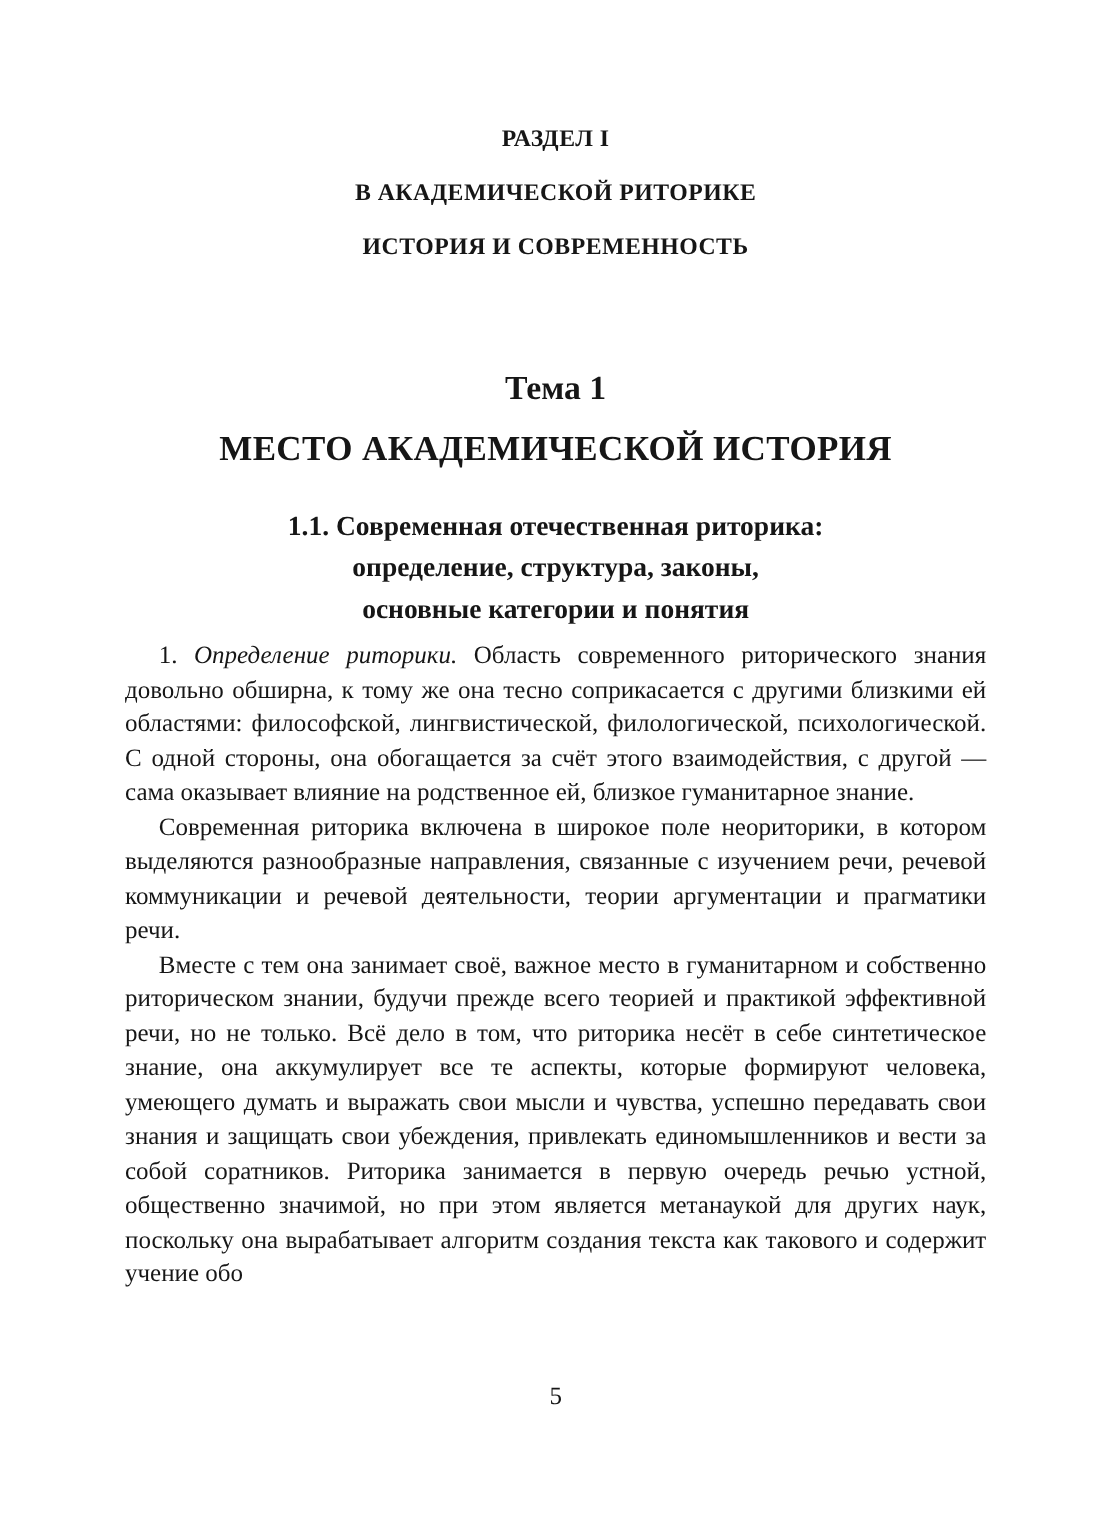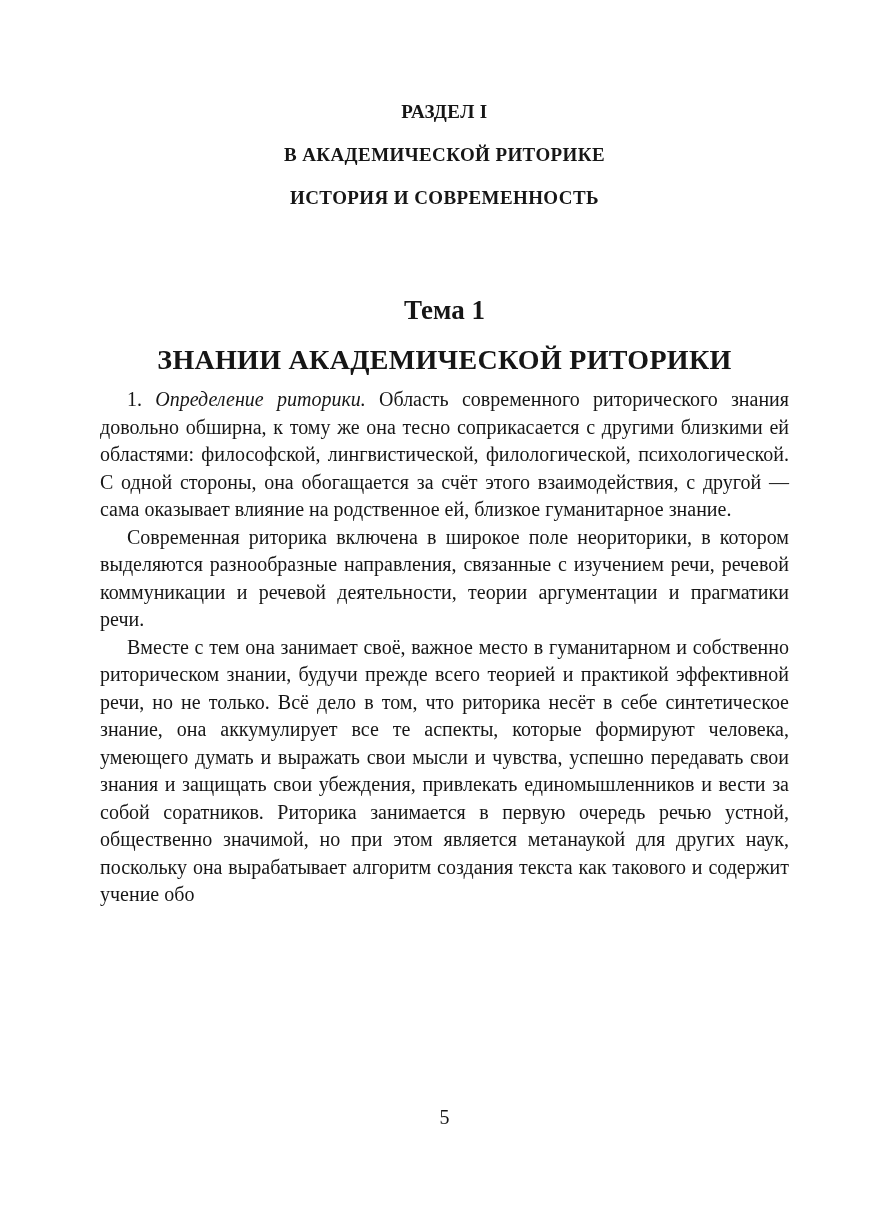--- a/index.html
+++ b/index.html
@@ -76,23 +76,28 @@
 
   <div class="section-heading">
     <div>РАЗДЕЛ I</div>
     <div>В АКАДЕМИЧЕСКОЙ РИТОРИКЕ</div>
     <div>ИСТОРИЯ И СОВРЕМЕННОСТЬ</div>
   </div>
 
   <div class="topic-label">Тема 1</div>
 
   <div class="topic-title">
-    <div>ЗНАНИИ АКАДЕМИЧЕСКОЙ РИТОРИКИ</div>
+    <div>МЕСТО АКАДЕМИЧЕСКОЙ ИСТОРИЯ</div>
   </div>
 
+  <div class="subsection">
+    <div>1.1. Современная отечественная риторика:</div>
+    <div>определение, структура, законы,</div>
+    <div>основные категории и понятия</div>
+  </div>
 
   <div class="body">
     <p><span>1. </span><span class="italic">Определение риторики.</span><span> Область современного риторического знания довольно обширна, к тому же она тесно соприкасается с другими близкими ей областями: философской, лингвистической, филологической, психологической. С одной стороны, она обогащается за счёт этого взаимодействия, с другой — сама оказывает влияние на родственное ей, близкое гуманитарное знание.</span></p>
     <p>Современная риторика включена в широкое поле неориторики, в котором выделяются разнообразные направления, связанные с изучением речи, речевой коммуникации и речевой деятельности, теории аргументации и прагматики речи.</p>
     <p>Вместе с тем она занимает своё, важное место в гуманитарном и собственно риторическом знании, будучи прежде всего теорией и практикой эффективной речи, но не только. Всё дело в том, что риторика несёт в себе синтетическое знание, она аккумулирует все те аспекты, которые формируют человека, умеющего думать и выражать свои мысли и чувства, успешно передавать свои знания и защищать свои убеждения, привлекать единомышленников и вести за собой соратников. Риторика занимается в первую очередь речью устной, общественно значимой, но при этом является метанаукой для других наук, поскольку она вырабатывает алгоритм создания текста как такового и содержит учение обо</p>
   </div>
 
   <div class="page-number">5</div>
 
 </div>

